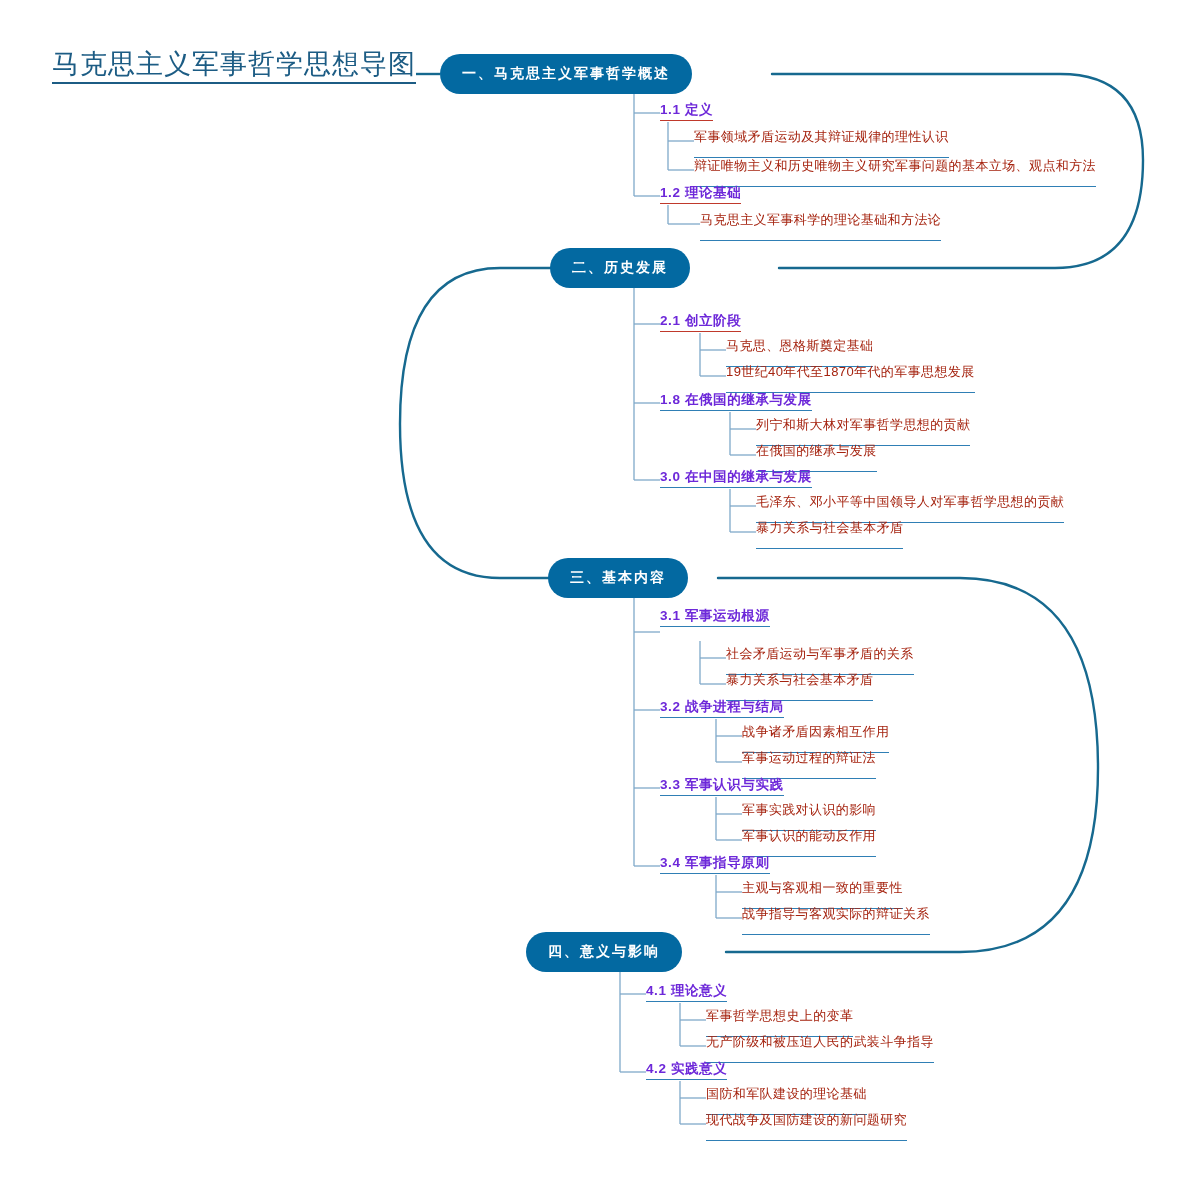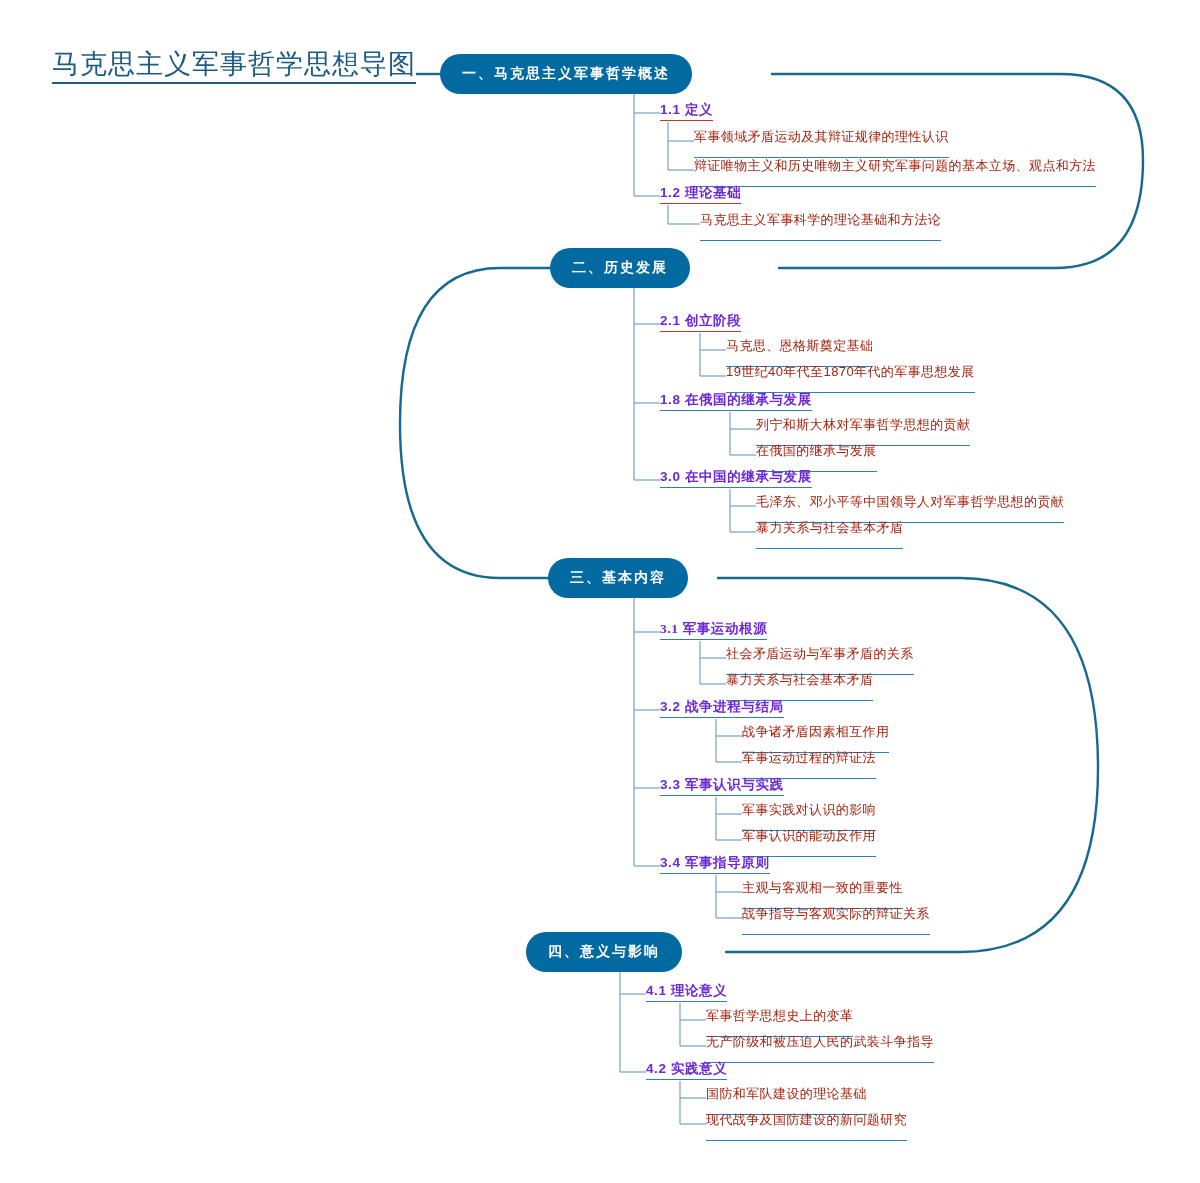--- a/index.html
+++ b/index.html
@@ -169,21 +169,21 @@
   <div class="n2 u-blue" style="left:660px;top:392px;">1.8  在俄国的继承与发展</div>
   <div class="n3" style="left:756px;top:418px;">列宁和斯大林对军事哲学思想的贡献</div>
   <div class="n3" style="left:756px;top:444px;">在俄国的继承与发展</div>
 
   <div class="n2 u-blue" style="left:660px;top:469px;">3.0  在中国的继承与发展</div>
   <div class="n3" style="left:756px;top:495px;">毛泽东、邓小平等中国领导人对军事哲学思想的贡献</div>
   <div class="n3" style="left:756px;top:521px;">暴力关系与社会基本矛盾</div>
 
   <div class="pill" style="left:548px;top:558px;">三、基本内容</div>
 
-  <div class="n2 u-blue" style="left:660px;top:621px;font-family:Liberation Serif, serif;">3.1  军事运动根源</div>
+  <div class="n2 u-blue" style="left:660px;top:608px;">3.1  军事运动根源</div>
   <div class="n3" style="left:726px;top:647px;">社会矛盾运动与军事矛盾的关系</div>
   <div class="n3" style="left:726px;top:673px;">暴力关系与社会基本矛盾</div>
 
   <div class="n2 u-blue" style="left:660px;top:699px;">3.2  战争进程与结局</div>
   <div class="n3" style="left:742px;top:725px;">战争诸矛盾因素相互作用</div>
   <div class="n3" style="left:742px;top:751px;">军事运动过程的辩证法</div>
 
   <div class="n2 u-blue" style="left:660px;top:777px;">3.3  军事认识与实践</div>
   <div class="n3" style="left:742px;top:803px;">军事实践对认识的影响</div>
   <div class="n3" style="left:742px;top:829px;">军事认识的能动反作用</div>

